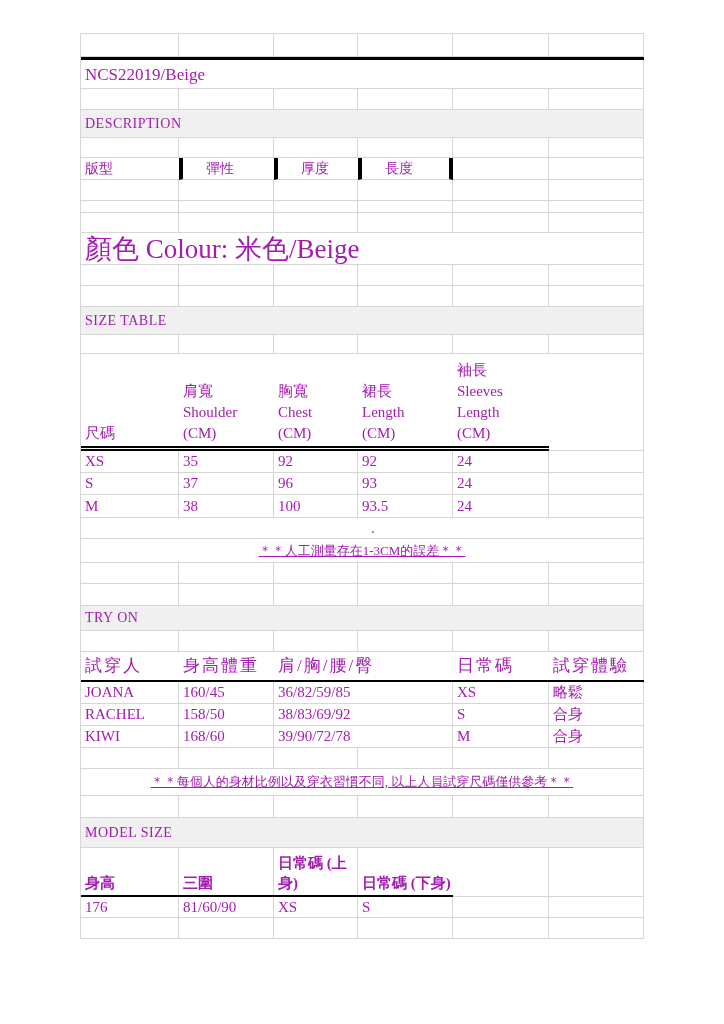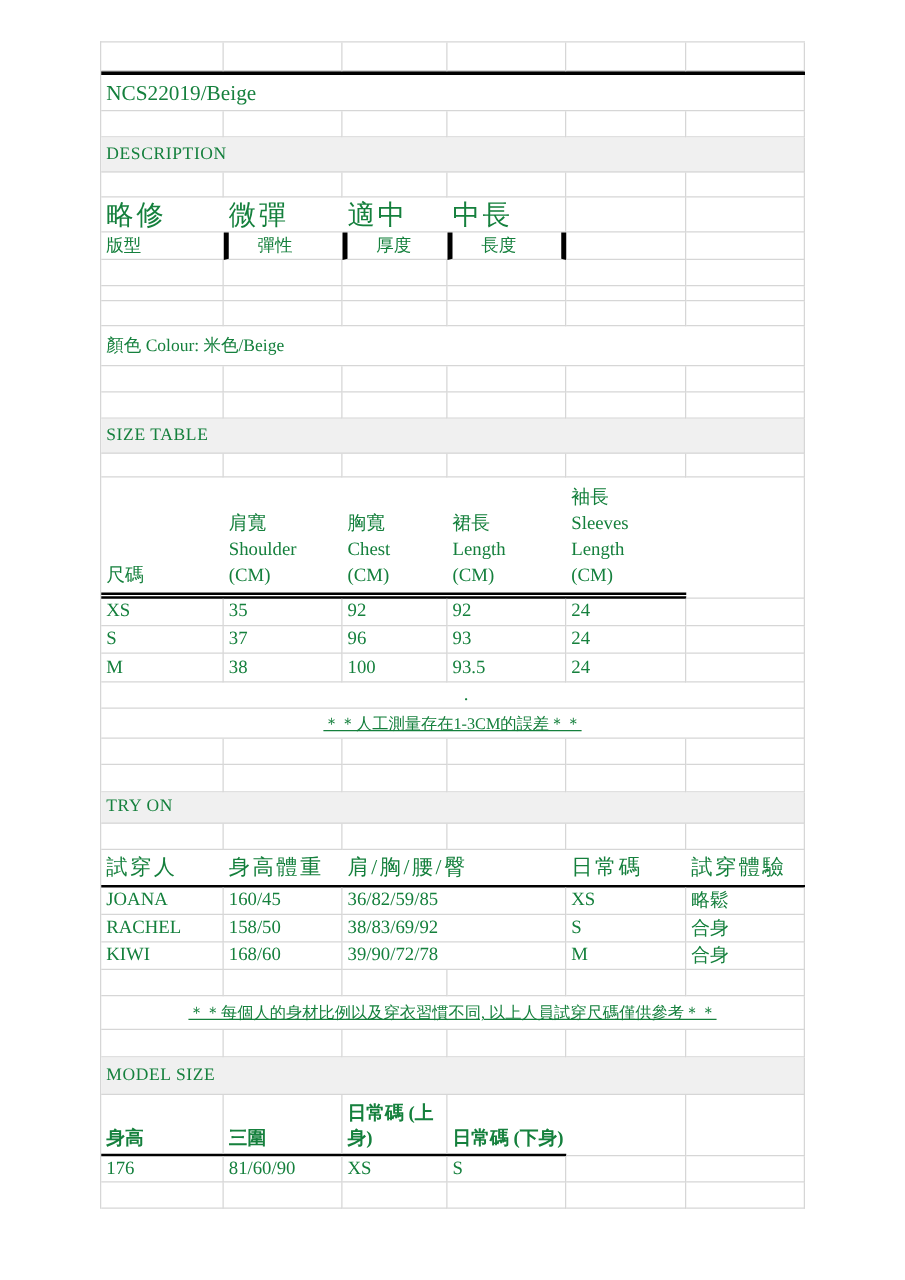--- a/index.html
+++ b/index.html
@@ -1,36 +1,36 @@
 <!DOCTYPE html>
 <html><head>
 <meta charset="utf-8">
 <style>
   html,body{margin:0;padding:0;background:#ffffff;}
   .page{position:relative;width:724px;height:1024px;background:#fff;overflow:hidden;
-        font-family:"Liberation Serif","DejaVu Serif",serif;color:#15803d;}
+        font-family:"Liberation Serif","DejaVu Serif",serif;color:#a21caf;}
   .sheet{position:absolute;left:80px;top:33px;width:563px;
          border-top:1px solid #d6d6d6;border-left:1px solid #d6d6d6;box-sizing:content-box;}
   .row{display:flex;box-sizing:border-box;}
   .c{box-sizing:border-box;border-right:1px solid #d6d6d6;border-bottom:1px solid #d6d6d6;
      display:flex;align-items:flex-end;padding:0 0 3px 4px;overflow:hidden;}
   .nr{border-right:none;}
   .vc{align-items:center;padding-bottom:0;}
   .ctr{justify-content:center;padding-left:0;}
   .wA{width:98px}.wB{width:95px}.wC{width:84px}.wD{width:95px}.wE{width:96px}.wF{width:95px}
   .wCD{width:179px}.full{width:563px}
   .h12{height:12px}.h19{height:19px}.h20{height:20px}.h21{height:21px}.h22{height:22px}
   .h23{height:23px}.h24{height:24px}.h25{height:25px}.h27{height:27px}.h28{height:28px}
   .h30{height:30px}.h32{height:32px}.h49{height:49px}.h97{height:97px}
   .band{background:#f0f0f0;}
   .t-ncs{font-size:17px;}
   .t-band{font-size:14px;letter-spacing:0.5px;}
   .t-big{font-size:22px;letter-spacing:2px;}
   .t-label{font-size:14px;}
-  .t-colour{font-size:14px;}
+  .t-colour{font-size:27px;}
   .t-cell{font-size:15px;}
   .t-note{font-size:13px;text-decoration:underline;}
   .t-thead{font-size:17px;letter-spacing:2px;}
   .ncs-row{border-top:3px solid #000;}
   .bar-l{border-left:4px solid #000;padding-left:23px;}
   .bar-r{border-right:4px solid #000;}
   .size-hdr-wrap{display:flex;width:468px;border-bottom:5px double #000;box-sizing:border-box;}
   .size-hdr-wrap .c{border-bottom:none;}
   .mline{white-space:pre-line;line-height:21px;padding-bottom:2px;}
   .thead-row{border-bottom:2px solid #000;}
@@ -74,28 +74,20 @@
 
     <div class="row h20">
         <div class="c wA"></div>
         <div class="c wB"></div>
         <div class="c wC"></div>
         <div class="c wD"></div>
         <div class="c wE"></div>
         <div class="c wF"></div>
       </div>
 
-    <div class="row h28">
-      <div class="c wA nr vc t-big">略修</div>
-      <div class="c wB nr vc t-big">微彈</div>
-      <div class="c wC nr vc t-big">適中</div>
-      <div class="c wD vc t-big">中長</div>
-      <div class="c wE"></div>
-      <div class="c wF"></div>
-    </div>
 
     <div class="row h22">
       <div class="c wA nr vc t-label">版型</div>
       <div class="c wB nr vc t-label bar-l">彈性</div>
       <div class="c wC nr vc t-label bar-l">厚度</div>
       <div class="c wD vc t-label bar-l bar-r">長度</div>
       <div class="c wE"></div>
       <div class="c wF"></div>
     </div>
 

